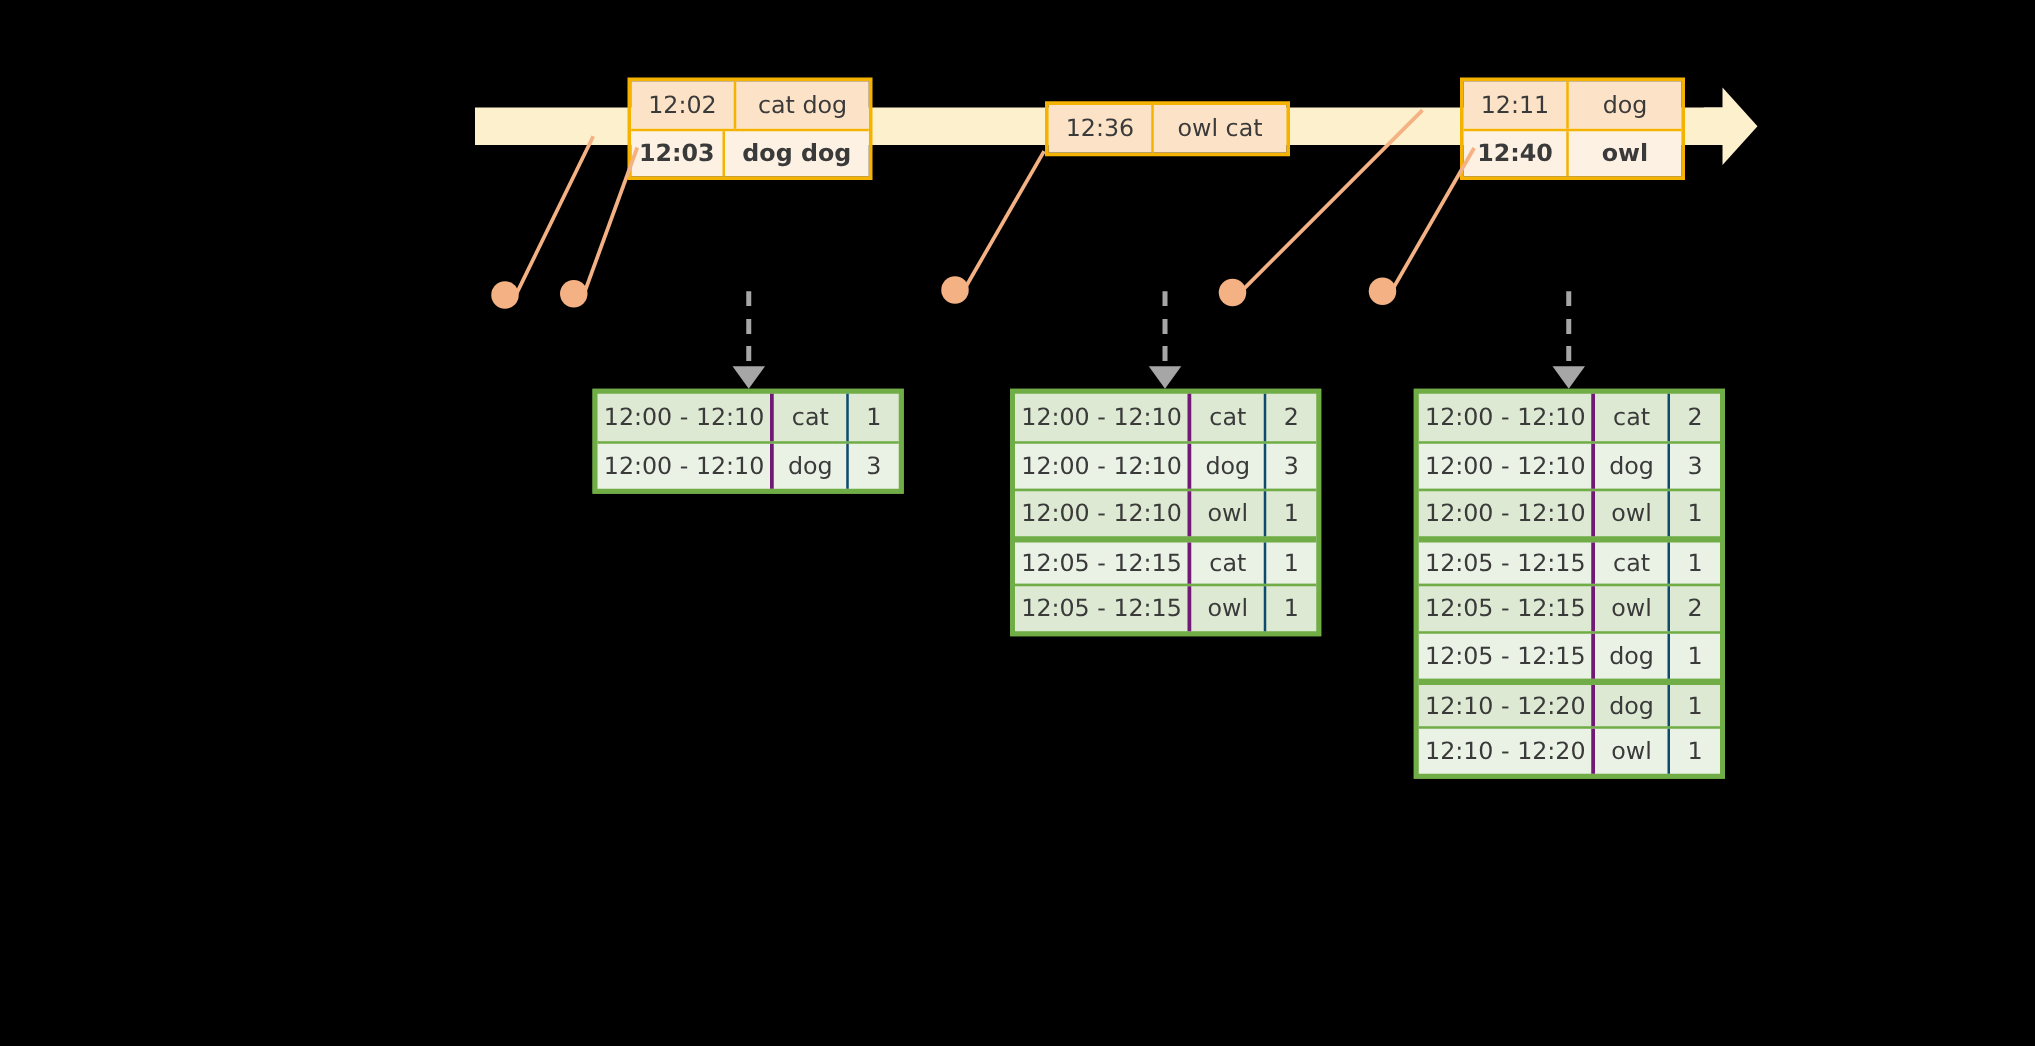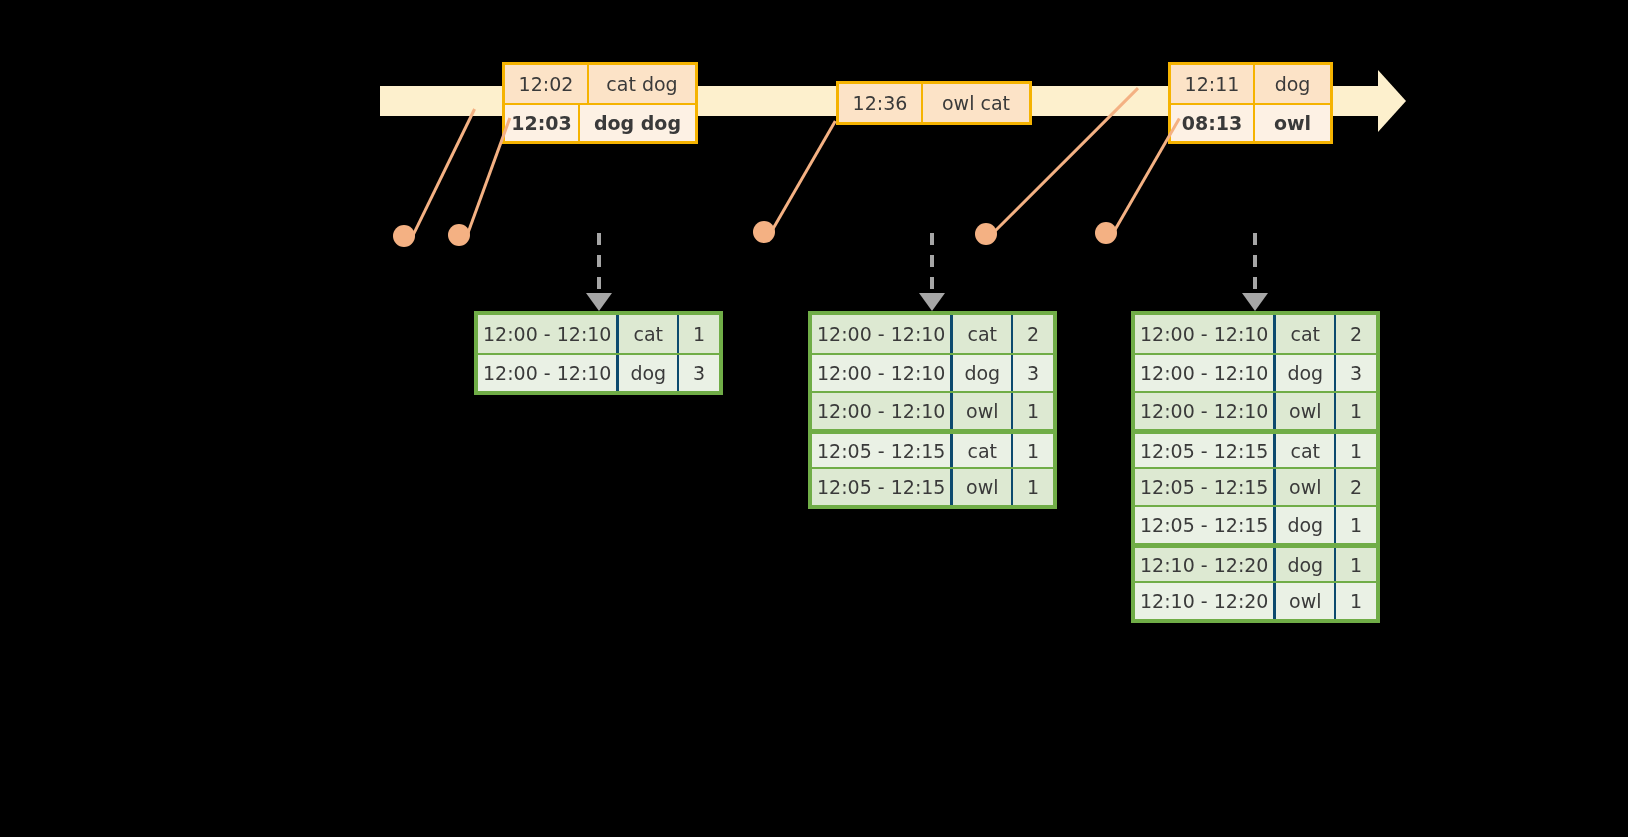--- a/index.html
+++ b/index.html
@@ -21,21 +21,21 @@
   .evt-row + .evt-row{border-top:2px solid #f5b301;}
   .evt-row.r0{background:#fce3c7;}
   .evt-row.r1{background:#fdf1e4;font-weight:bold;}
   .evt-time{width:82px;display:flex;align-items:center;justify-content:center;
       border-right:2px solid #f5b301;font-size:19px;color:#3a3a3a;}
   .evt-val{flex:1;display:flex;align-items:center;justify-content:center;
       font-size:19px;color:#3a3a3a;padding:0 14px;white-space:nowrap;}
 
   #evt1{left:502px;top:62px;width:196px;}
   #evt2{left:836px;top:81px;width:196px;}
-  #evt3{left:1168px;top:62px;width:165px;}
+  #evt3{left:1168px;top:62px;width:180px;}
 
   
   .dot{position:absolute;width:22px;height:22px;border-radius:50%;
       background:#f4b183;}
   .lead{position:absolute;height:0;border-top:3px solid #f4b183;
       transform-origin:0 0;}
 
   
   .darrow{position:absolute;width:4px;background:repeating-linear-gradient(
       to bottom,#a6a6a6 0 12px,transparent 12px 22px);}
@@ -46,21 +46,21 @@
   
   .rtable{position:absolute;border:4px solid #70ad47;box-sizing:border-box;
       background:#70ad47;}
   .rrow{display:flex;height:38px;box-sizing:border-box;}
   .rrow.g0{background:#dde9d2;}
   .rrow.g1{background:#eaf1e5;}
   .rrow + .rrow{border-top:2px solid #70ad47;}
   .rrow.grp{border-top:5px solid #70ad47;}
   .rc{display:flex;align-items:center;justify-content:center;
       font-size:19px;color:#3a3a3a;white-space:nowrap;}
-  .rc-window{border-right:3px solid #0c4a6e;}
+  .rc-window{border-right:3px solid #701a75;}
   .rc-key{border-right:2px solid #0c4a6e;}
 </style>
 </head>
 <body>
 
 <div id="stage">
 
   <div class="timeline-bar"></div>
   <div class="tl-shaft"></div>
   <div class="tl-head"></div>
@@ -82,21 +82,21 @@
       <div class="evt-val">owl cat</div>
     </div>
   </div>
 
   <div class="evt" id="evt3">
     <div class="evt-row r0">
       <div class="rc evt-time">12:11</div>
       <div class="evt-val">dog</div>
     </div>
     <div class="evt-row r1">
-      <div class="rc evt-time">08:13</div>
+      <div class="rc evt-time">12:40</div>
       <div class="evt-val">owl</div>
     </div>
   </div>
 
   <div class="lead" style="left:411px;top:236px;width:142px;transform:rotate(-64deg);"></div>
   <div class="lead" style="left:466px;top:234px;width:124px;transform:rotate(-70deg);"></div>
   <div class="lead" style="left:770px;top:231px;width:128px;transform:rotate(-60deg);"></div>
   <div class="lead" style="left:992px;top:232px;width:205px;transform:rotate(-45deg);"></div>
   <div class="lead" style="left:1112px;top:232px;width:132px;transform:rotate(-60deg);"></div>
 

